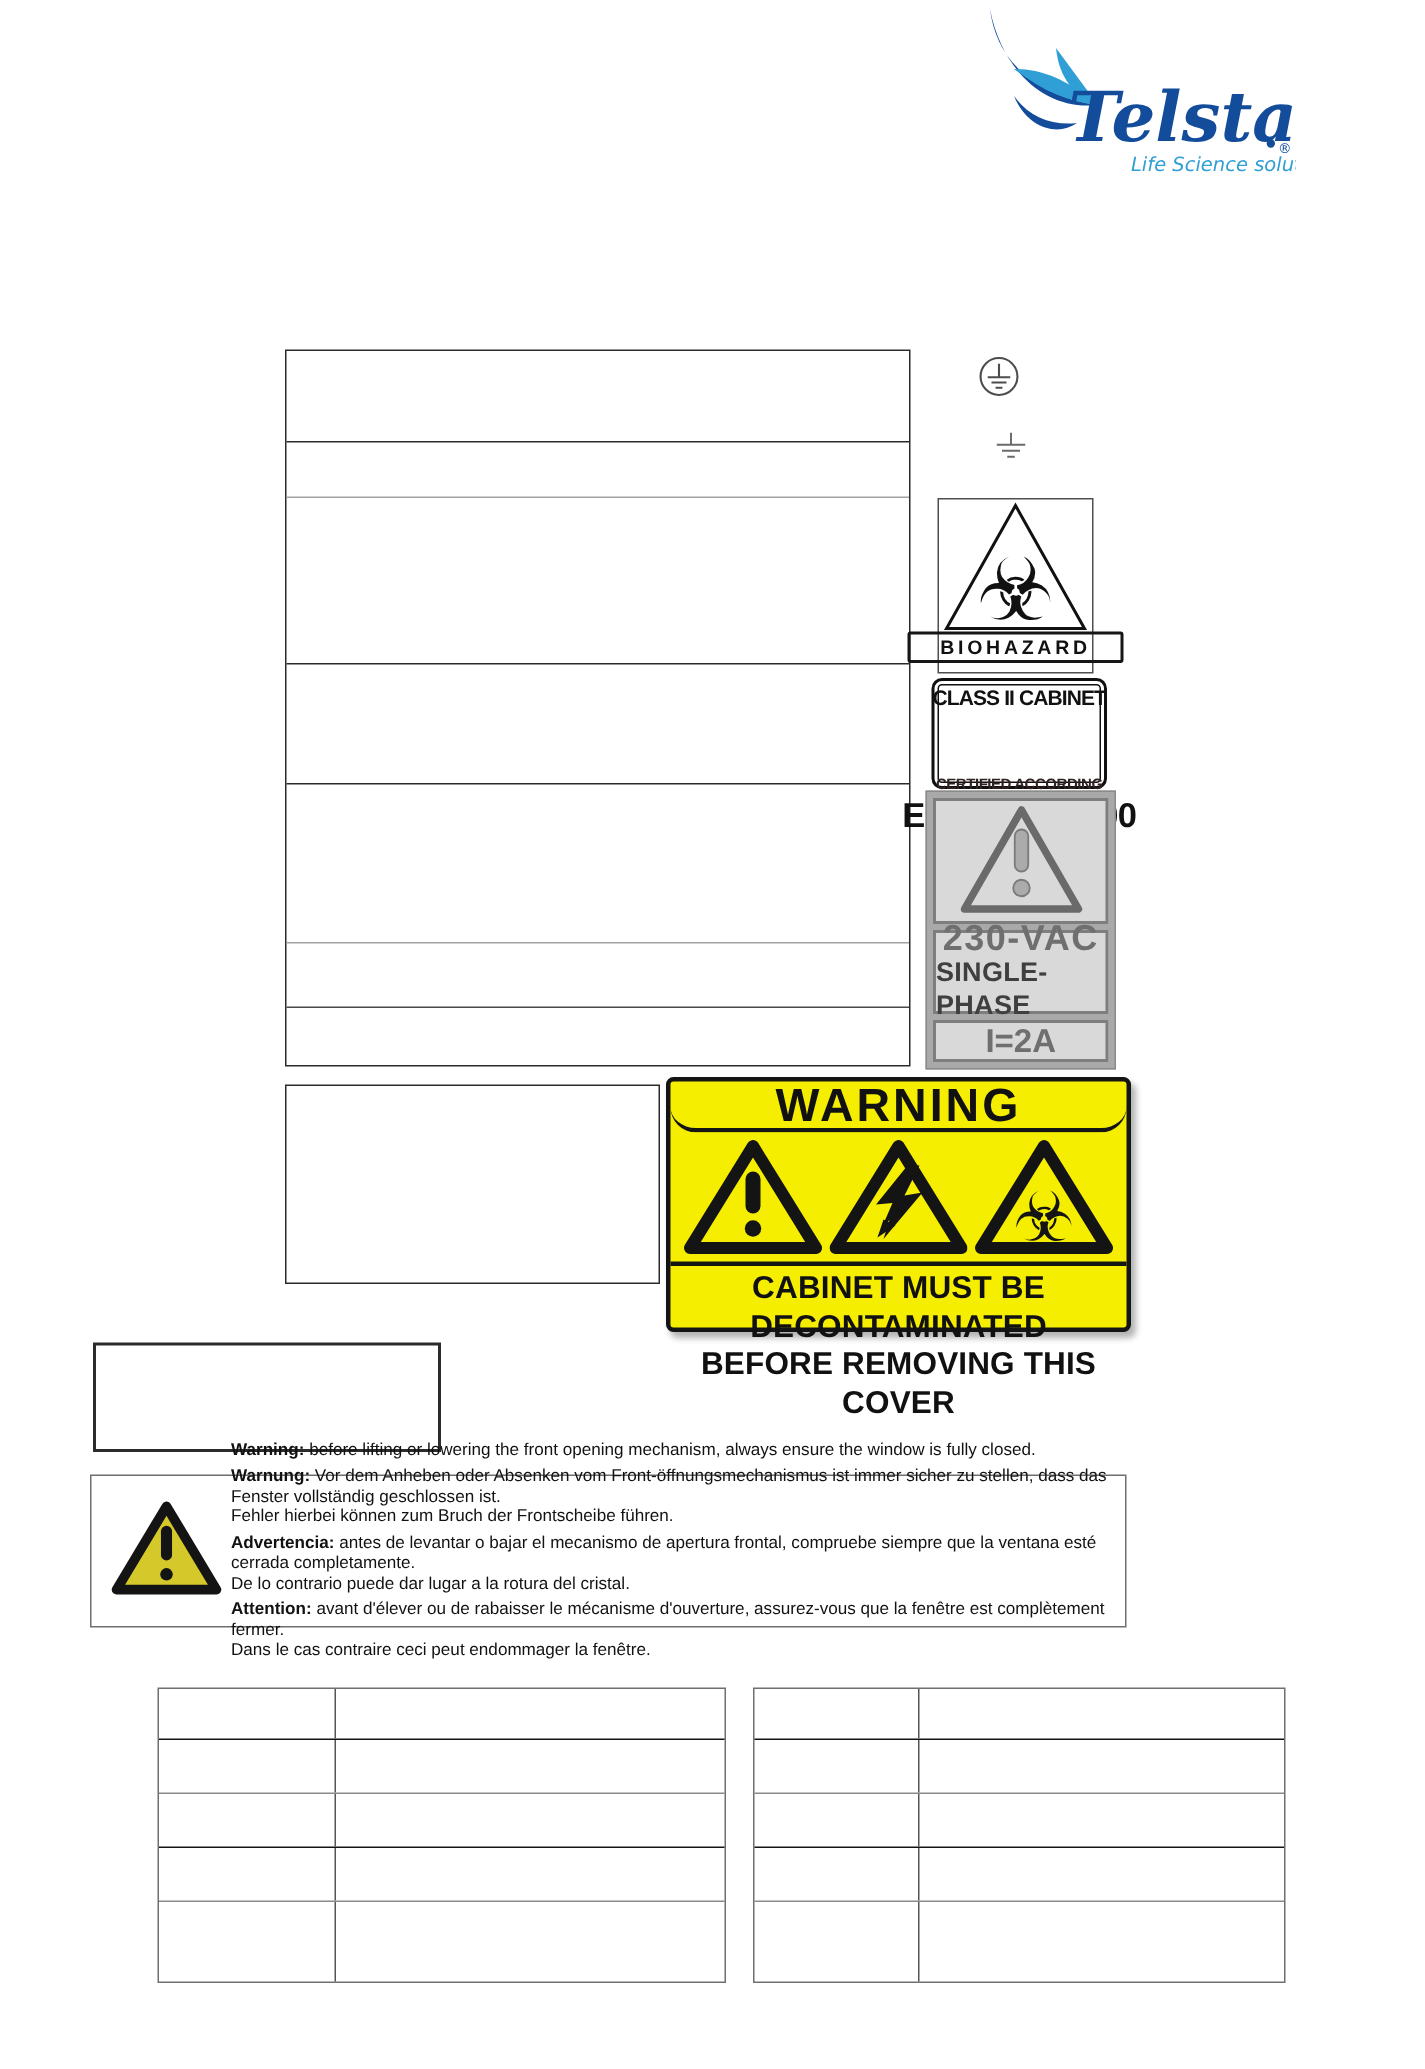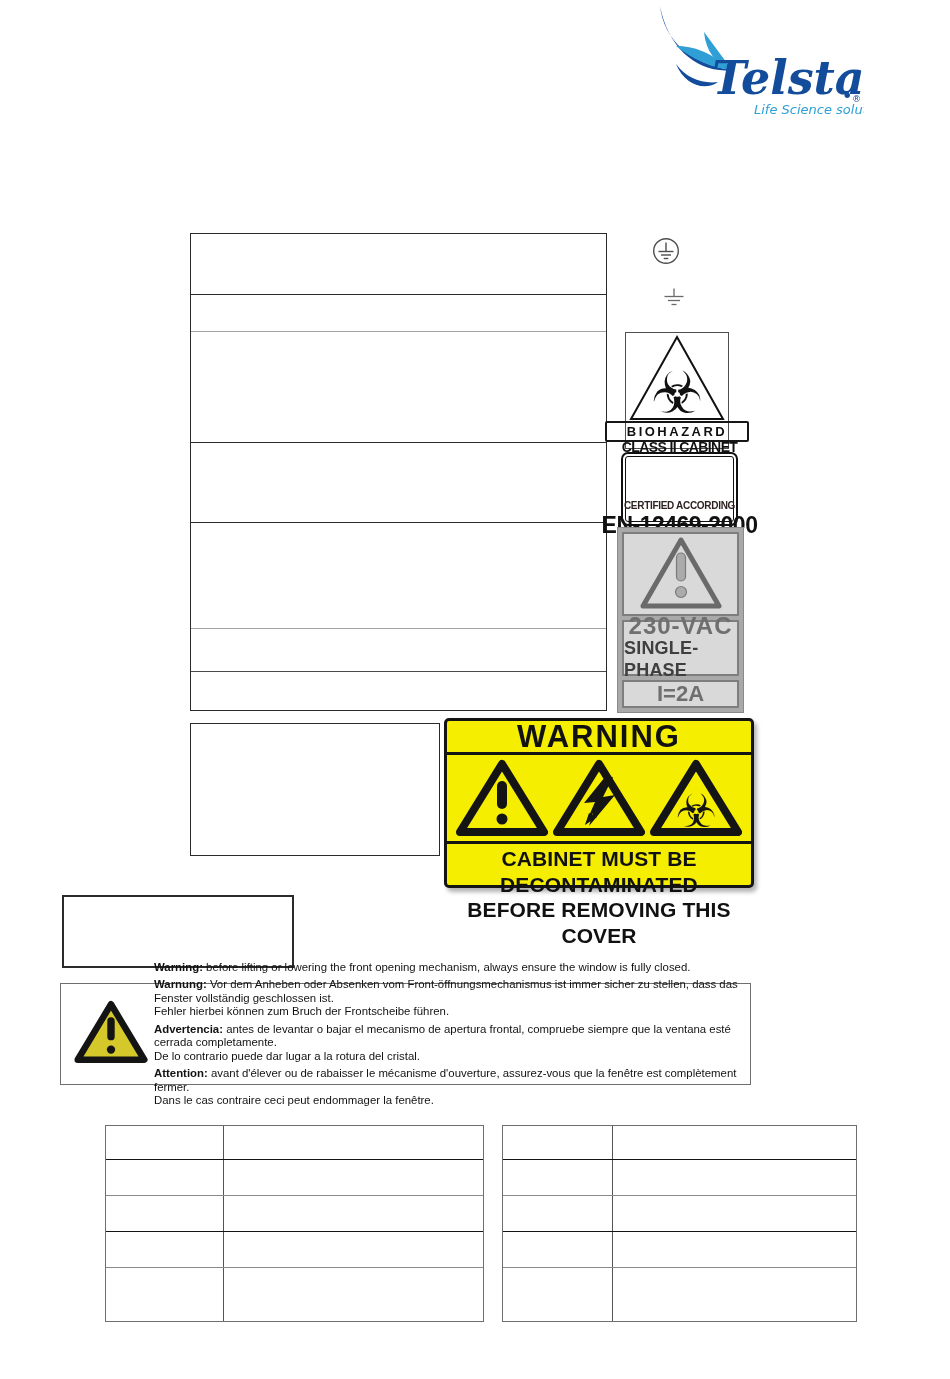--- a/index.html
+++ b/index.html
@@ -29,21 +29,21 @@
   .sym-e{left:661px;top:287px;width:26px;height:22px;}
 
   .bio-label{left:625px;top:332px;width:104px;height:117px;border:1px solid #4f4f4f;background:#fff;
     box-sizing:border-box;display:flex;flex-direction:column;align-items:center;justify-content:flex-start;}
   .bio-caption{border:2px solid #161616;border-radius:2px;margin-top:-2px;padding:1px 20px;
     font-size:13px;font-weight:bold;letter-spacing:2.5px;white-space:nowrap;}
 
   .class2{left:621px;top:452px;width:117px;height:74px;box-sizing:border-box;
     border:2px solid #101010;border-radius:7px;padding:2px;background:#fff;}
   .class2-in{border:1px solid #101010;border-radius:3px;height:100%;box-sizing:border-box;
-    display:flex;flex-direction:column;align-items:center;justify-content:center;gap:1px;}
+    display:flex;flex-direction:column;align-items:center;justify-content:space-between;gap:1px;}
   .class2-l1{font-size:14px;font-weight:bold;letter-spacing:-0.6px;white-space:nowrap;}
   .class2-l2{font-size:10px;font-weight:bold;letter-spacing:-0.3px;color:#2e2222;white-space:nowrap;margin-top:44px;}
   .class2-l3{font-size:23px;font-weight:bold;letter-spacing:-0.5px;white-space:nowrap;}
 
   .power{left:617px;top:527px;width:127px;height:186px;box-sizing:border-box;background:#a9a9a9;
     border:1px solid #8a8a8a;padding:4px;display:flex;flex-direction:column;gap:4px;}
   .power .panel{background:#d9d9d9;border:2px solid #7e7e7e;box-sizing:border-box;
     display:flex;flex-direction:column;align-items:center;justify-content:center;}
   .power .p-tri{flex:1;}
   .power .p-v{height:56px;}
@@ -53,21 +53,21 @@
   .power-current{font-size:22px;font-weight:bold;color:#6f6f6f;line-height:1;}
 
   
   .box1{left:190px;top:723px;width:250px;height:133px;border:1px solid #2b2b2b;box-sizing:border-box;background:#fff;}
   .box2{left:62px;top:895px;width:232px;height:73px;border:2px solid #2b2b2b;box-sizing:border-box;background:#fff;}
 
   
   .warnlbl{left:444px;top:718px;width:310px;height:170px;box-sizing:border-box;background:#f6ee00;
     border:3px solid #141414;border-radius:5px;box-shadow:3px 4px 4px rgba(0,0,0,0.3);
     display:flex;flex-direction:column;}
-  .warnlbl-head{height:43px;border-bottom:3px solid #141414;display:flex;align-items:center;justify-content:center;}
+  .warnlbl-head{height:43px;border-bottom:3px solid #141414;display:flex;align-items:center;justify-content:center;border-radius:17px;}
   .warnlbl-title{font-size:31px;font-weight:900;letter-spacing:2px;line-height:1;}
   .warnlbl-tris{flex:1;display:flex;align-items:center;justify-content:space-evenly;padding:2px 4px;}
   .warnlbl-foot{border-top:3px solid #141414;padding:2px 0 3px 0;text-align:center;}
   .warnlbl-foot div{font-size:21px;font-weight:800;line-height:1.22;letter-spacing:0.1px;}
 
   
   .mlbox{left:60px;top:983px;width:691px;height:102px;border:1px solid #6f6f6f;box-sizing:border-box;
     display:flex;align-items:center;background:#fff;}
   .mlbox-icon{margin-left:13px;flex:0 0 74px;}
   .mlbox-text{flex:1;padding:2px 6px 2px 6px;}

